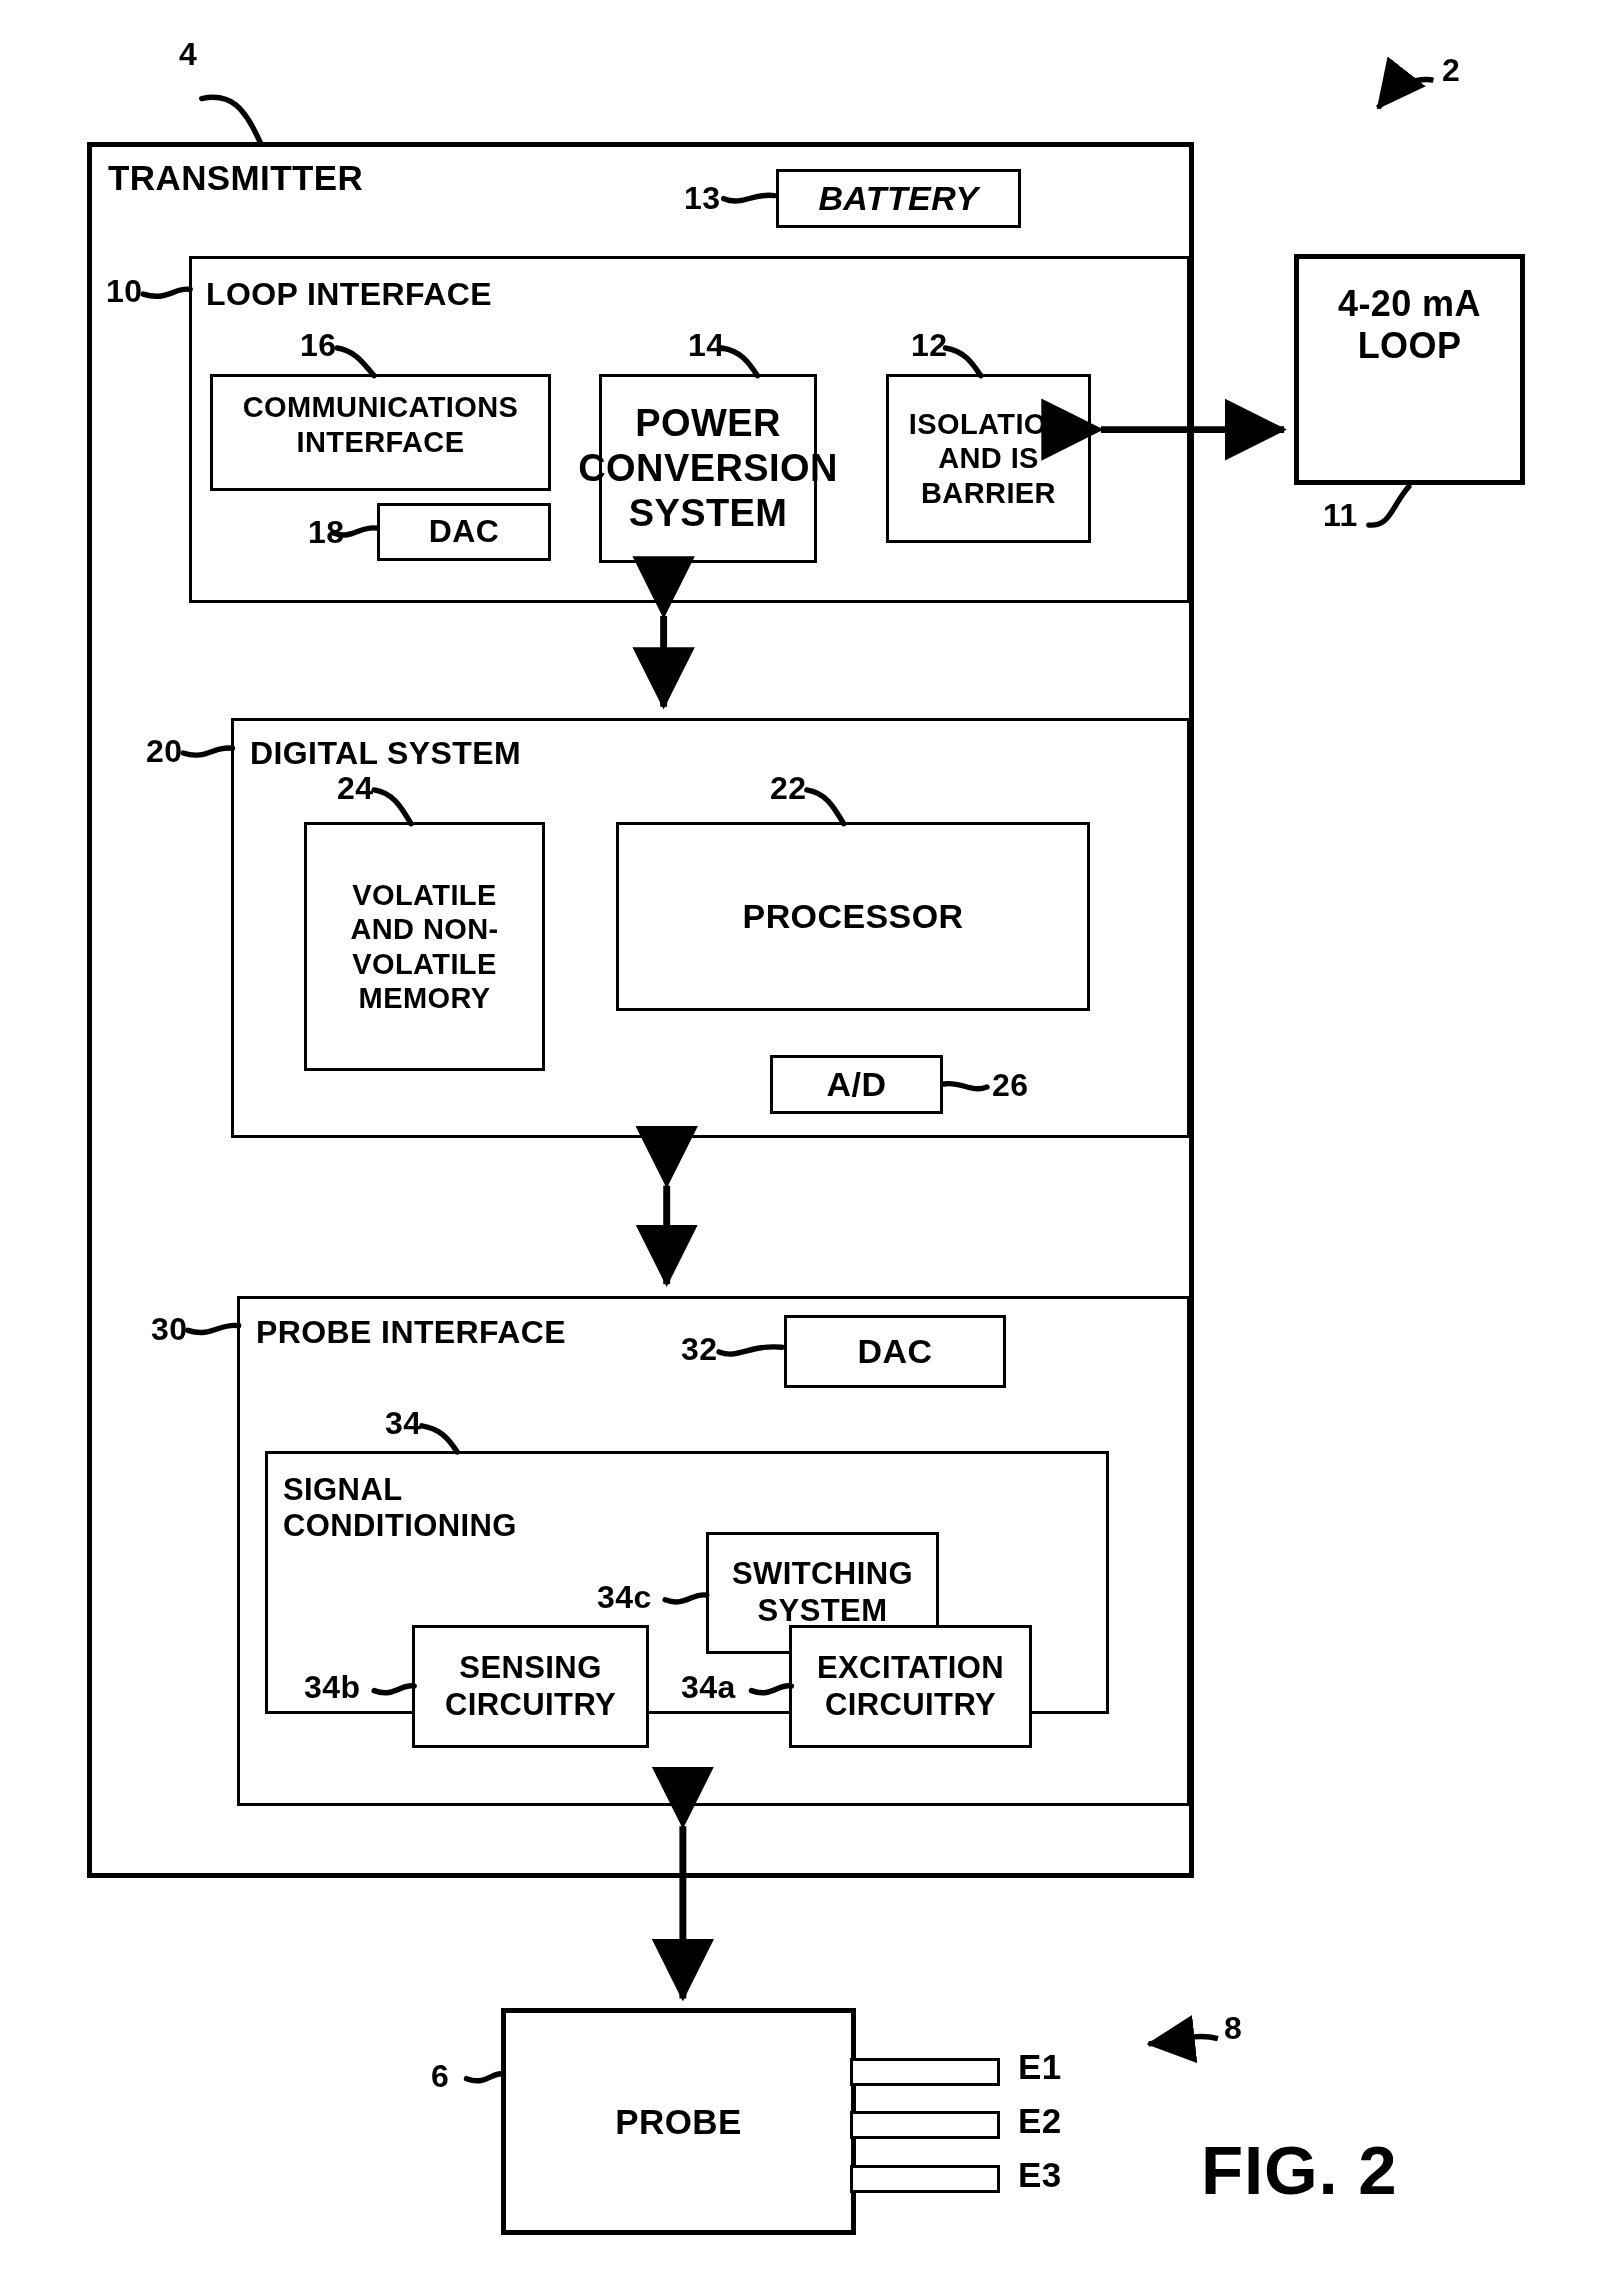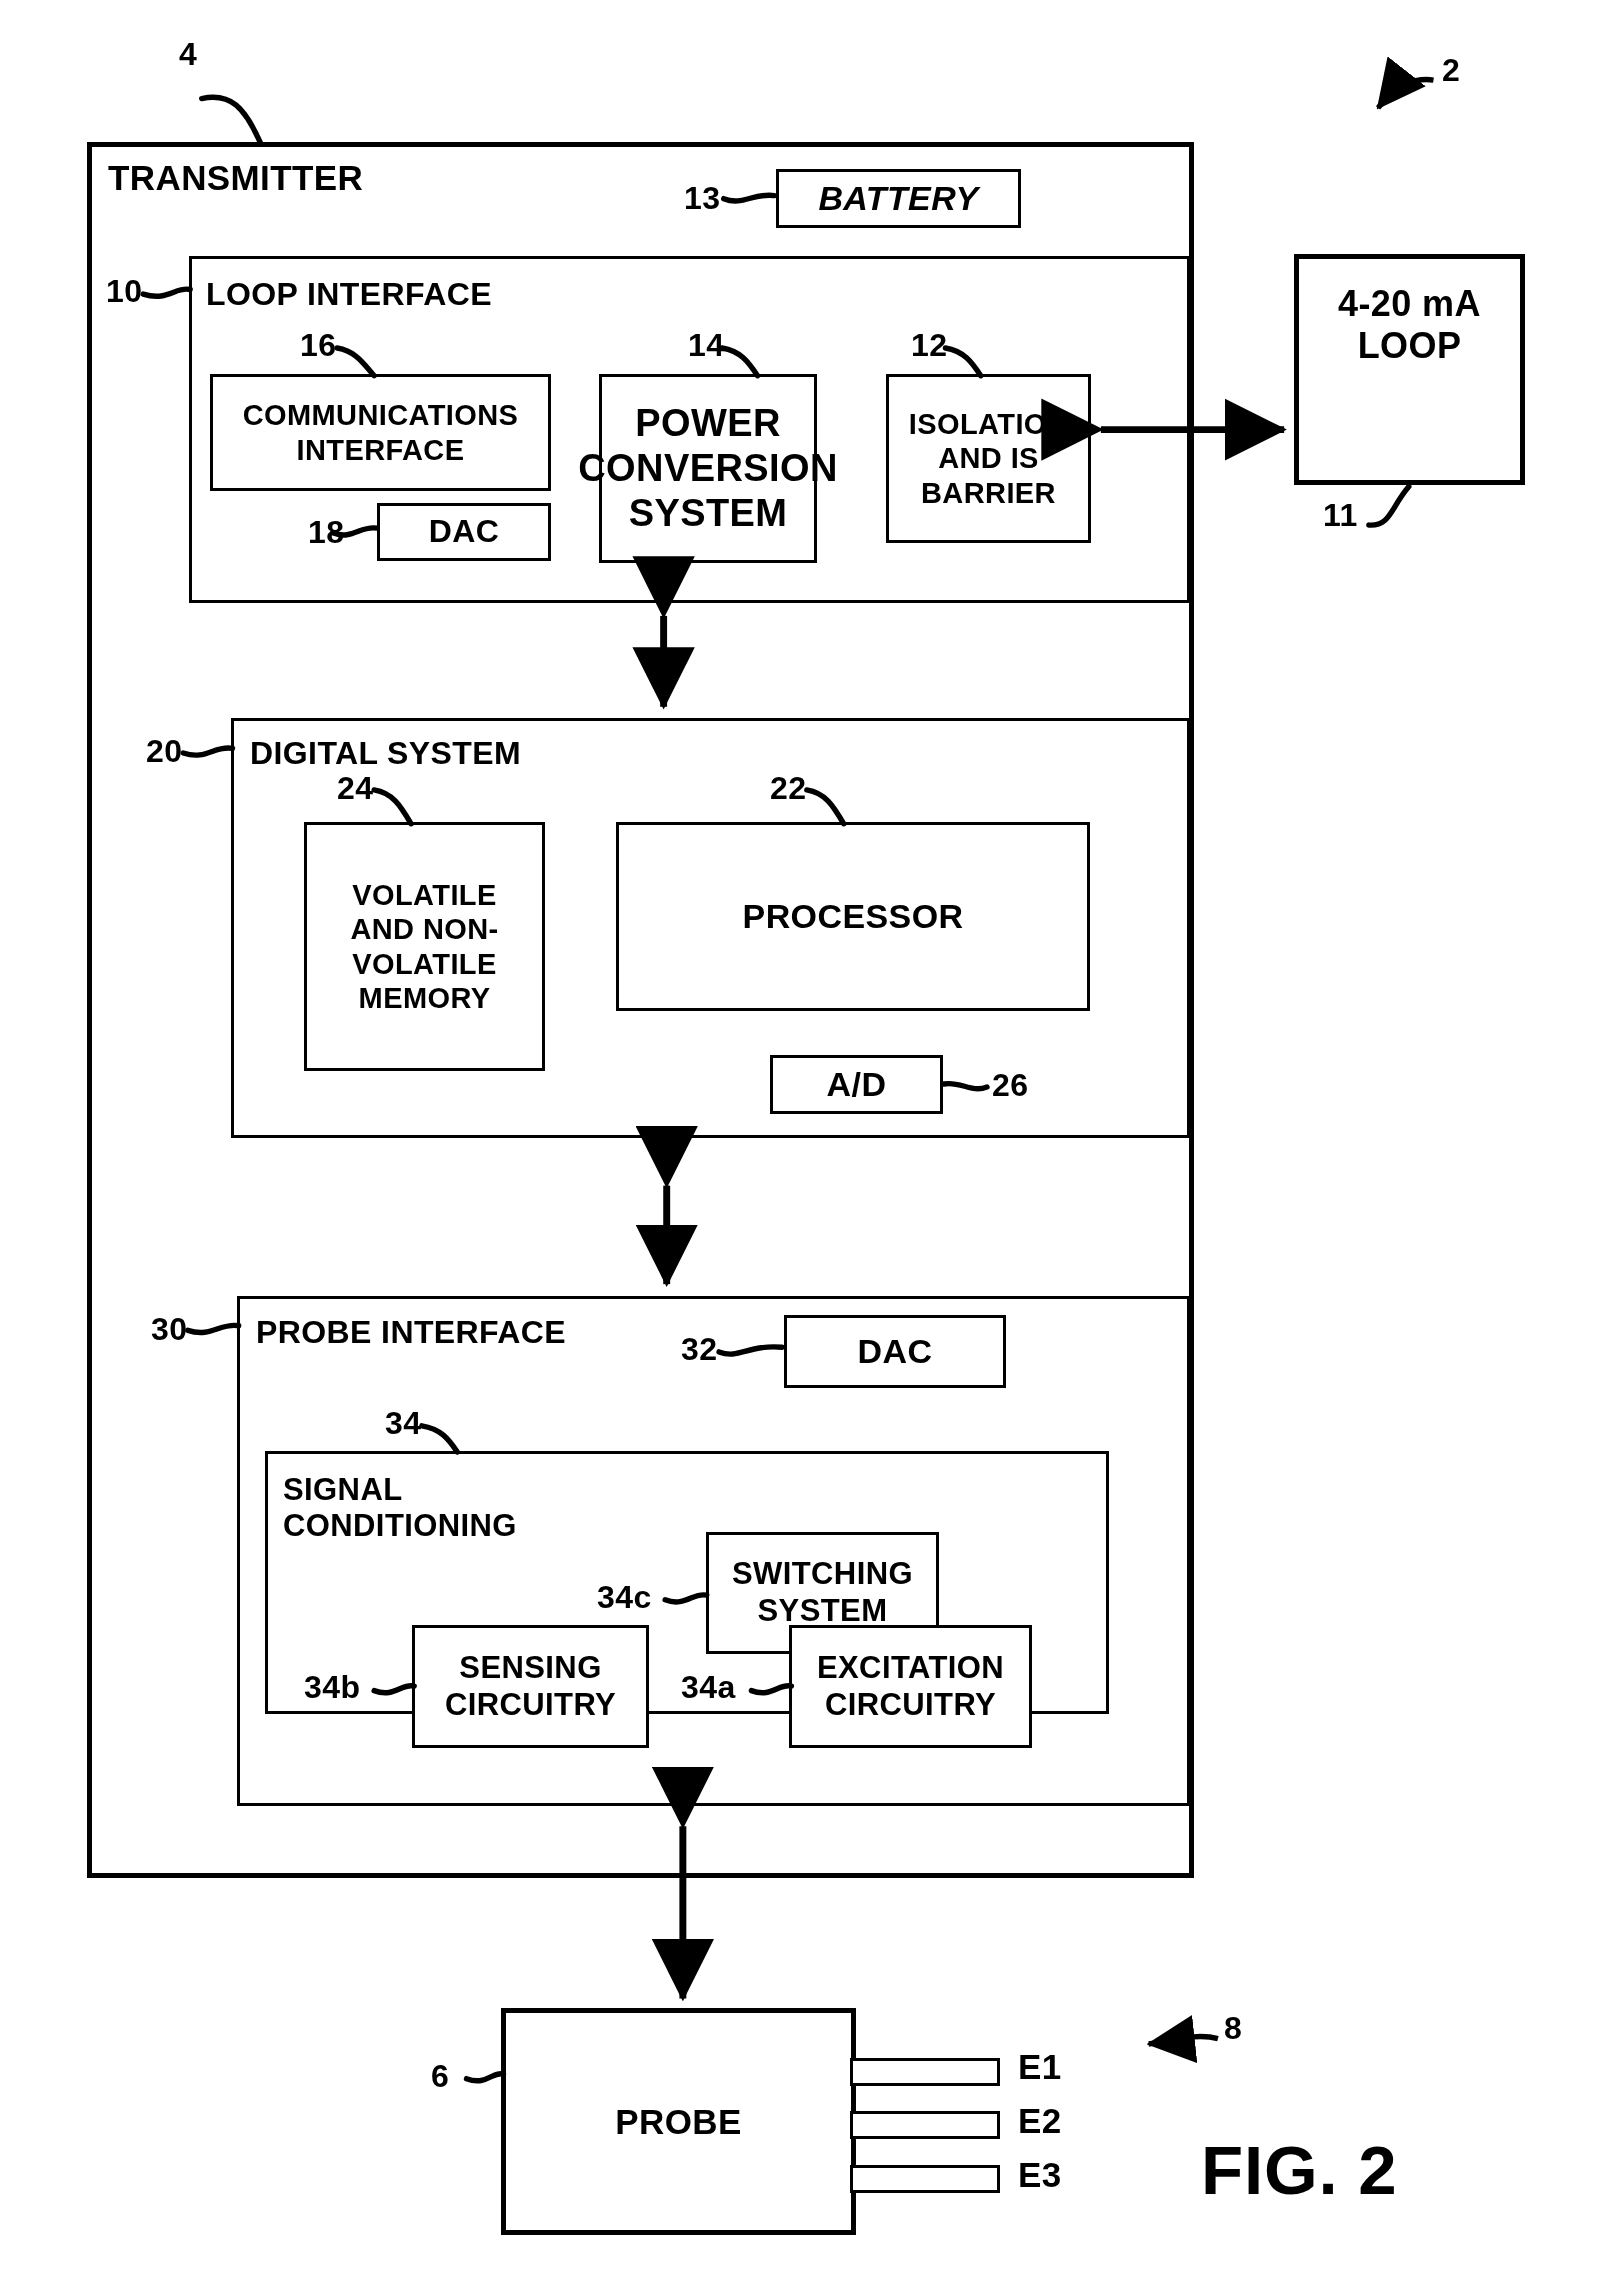--- a/index.html
+++ b/index.html
@@ -78,21 +78,21 @@
 
   <div class="box" style="left:776px; top:169px; width:245px; height:59px;"></div>
   <div class="ctr" style="left:776px; top:169px; width:245px; height:59px; font-size:34px;font-style:italic;">BATTERY</div>
   <div class="refnum" style="left:684px; top:180px;">13</div>
 
   <div class="box" style="left:189px; top:256px; width:1001px; height:347px;"></div>
   <div class="lbl" style="left:206px; top:276px; font-size:32px;">LOOP INTERFACE</div>
   <div class="refnum" style="left:106px; top:273px;">10</div>
 
   <div class="box" style="left:210px; top:374px; width:341px; height:117px;"></div>
-  <div class="ctr" style="left:210px; top:374px; width:341px; height:117px; font-size:29px;">COMMUNICATIONS
+  <div class="ctr" style="left:210px; top:366px; width:341px; height:117px; font-size:29px;">COMMUNICATIONS
 INTERFACE</div>
   <div class="refnum" style="left:300px; top:327px;">16</div>
 
   <div class="box" style="left:377px; top:503px; width:174px; height:58px;"></div>
   <div class="ctr" style="left:377px; top:503px; width:174px; height:58px; font-size:32px;">DAC</div>
   <div class="refnum" style="left:295px; top:514px;margin-left:13px;">18</div>
 
   <div class="box" style="left:599px; top:374px; width:218px; height:189px;"></div>
   <div class="ctr" style="left:599px; top:374px; width:218px; height:189px; font-size:38px;">POWER
 CONVERSION

